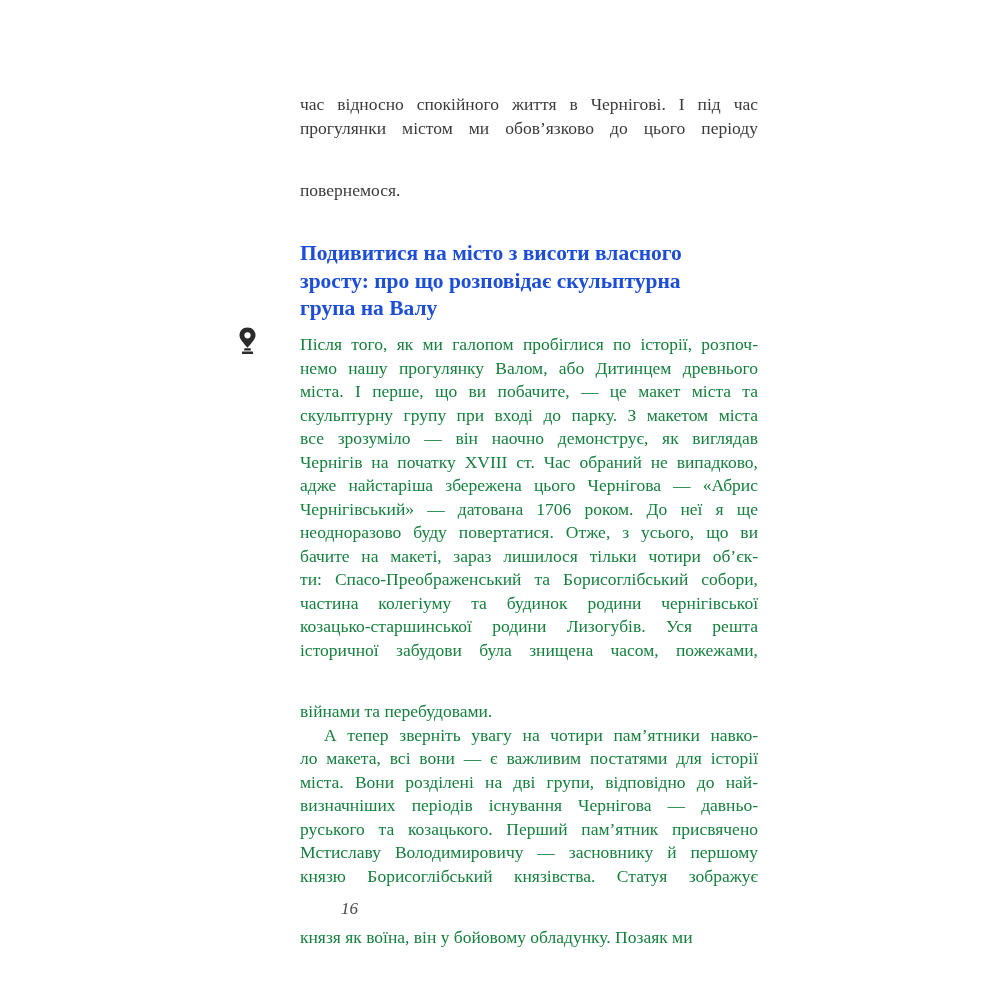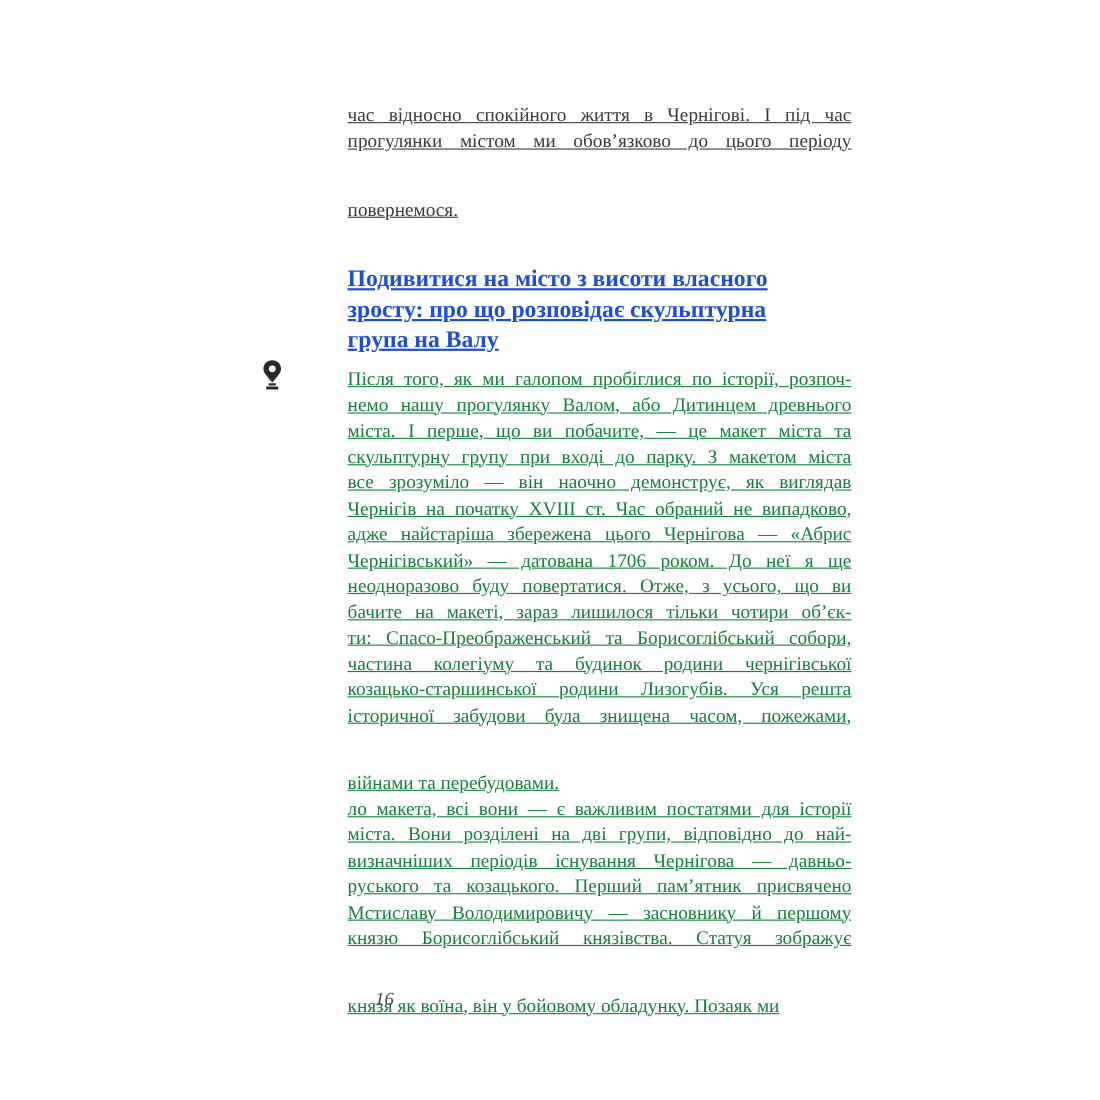--- a/index.html
+++ b/index.html
@@ -11,23 +11,22 @@
     position: relative;
     width: 1000px;
     height: 1000px;
     background: #ffffff;
     font-family: "Liberation Serif", "DejaVu Serif", serif;
     color: #333333;
     overflow: hidden;
   }
   .textcol {
     position: absolute;
-    left: 316px;
+    left: 300px;
     width: 458px;
-    text-decoration: underline;
   }
   .line {
     text-align: left;
     white-space: pre-wrap;
   }
   .justified .line {
     text-align: justify;
     text-align-last: justify;
   }
   .justified .line.last {
@@ -112,20 +111,21 @@
         <div class="line">Чернігівський» — датована 1706 роком. До неї я ще</div>
         <div class="line">неодноразово буду повертатися. Отже, з усього, що ви</div>
         <div class="line">бачите на макеті, зараз лишилося тільки чотири об’єк-</div>
         <div class="line">ти: Спасо-Преображенський та Борисоглібський собори,</div>
         <div class="line">частина колегіуму та будинок родини чернігівської</div>
         <div class="line">козацько-старшинської родини Лизогубів. Уся решта</div>
         <div class="line">історичної забудови була знищена часом, пожежами,</div>
         <div class="line last">війнами та перебудовами.</div>
       </div>
       <div class="paragraph">
+        <div class="line indent">А тепер зверніть увагу на чотири пам’ятники навко-</div>
         <div class="line">ло макета, всі вони — є важливим постатями для історії</div>
         <div class="line">міста. Вони розділені на дві групи, відповідно до най-</div>
         <div class="line">визначніших періодів існування Чернігова — давньо-</div>
         <div class="line">руського та козацького. Перший пам’ятник присвячено</div>
         <div class="line">Мстиславу Володимировичу — засновнику й першому</div>
         <div class="line">князю Борисоглібський князівства. Статуя зображує</div>
         <div class="line last">князя як воїна, він у бойовому обладунку. Позаяк ми</div>
       </div>
     </div>
 

